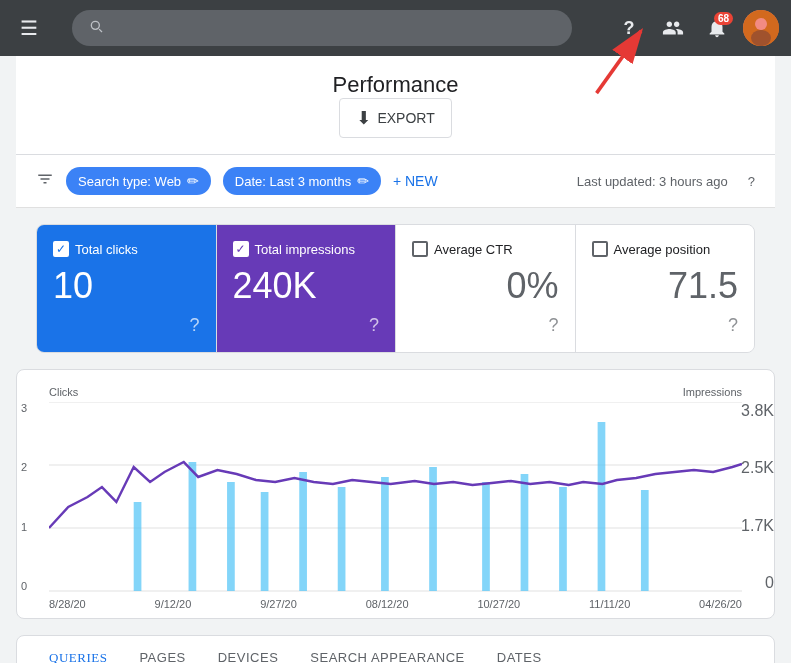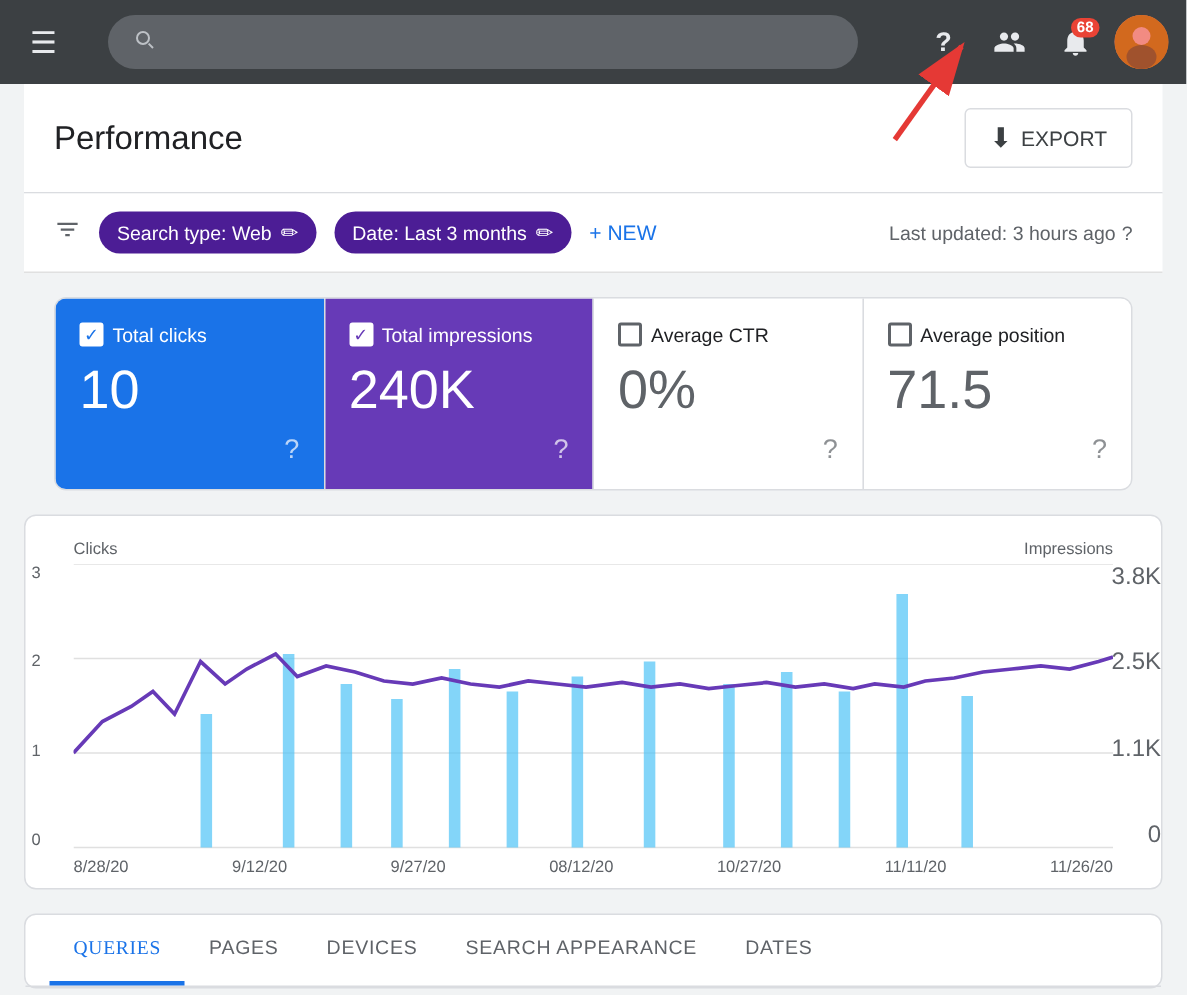--- a/index.html
+++ b/index.html
@@ -80,51 +80,51 @@
     
     .filter-bar {
       display: flex;
       align-items: center;
       padding: 12px 20px;
       gap: 12px;
       border-bottom: 1px solid #e0e0e0;
     }
     .filter-icon { color: #5f6368; font-size: 18px; cursor: pointer; }
     .filter-chip {
-      background: #4c1d95; color: white;
+      background: #3b82f6; color: white;
       border-radius: 16px; padding: 6px 12px;
       font-size: 13px; display: flex; align-items: center; gap: 6px;
       cursor: pointer;
     }
     .chip-edit { font-size: 14px; }
     .new-btn {
       display: flex; align-items: center; gap: 4px;
       color: #1a73e8; font-size: 14px; cursor: pointer; font-weight: 500;
     }
     .last-updated {
       margin-left: auto; color: #5f6368; font-size: 13px;
-      display: flex; align-items: center; gap: 4px;
+      display: flex; align-items: center; gap: 20px;
     }
 
     
     .metrics-row {
       display: flex;
       margin: 16px 20px;
       border: 1px solid #dadce0;
       border-radius: 8px;
       overflow: hidden;
     }
     .metric-card {
       flex: 1; padding: 16px;
       display: flex; flex-direction: column;
       gap: 8px;
     }
     .metric-card.active-blue { background: #1a73e8; color: white; }
     .metric-card.active-purple { background: #673ab7; color: white; }
-    .metric-card.inactive { background: white; }
+    .metric-card.inactive { background: white; text-align: right; }
     .metric-header {
       display: flex; align-items: center; gap: 6px; font-size: 13px;
     }
     .metric-checkbox {
       width: 16px; height: 16px; border: 2px solid currentColor;
       display: flex; align-items: center; justify-content: center;
       font-size: 12px; border-radius: 2px;
     }
     .metric-checkbox.checked-blue { background: white; color: #1a73e8; border-color: white; }
     .metric-checkbox.checked-purple { background: white; color: #673ab7; border-color: white; }
@@ -233,21 +233,21 @@
         <marker id="arrowhead" markerWidth="10" markerHeight="7" refX="9" refY="3.5" orient="auto">
           <polygon points="0 0, 10 3.5, 0 7" fill="#e53935"></polygon>
         </marker>
       </defs>
       <line x1="60" y1="80" x2="110" y2="10" stroke="#e53935" stroke-width="4" marker-end="url(#arrowhead)"></line>
     </svg>
   </div>
 
   <div class="main-content">
 
-    <div class="perf-header content-card" style="border-radius:0; border-left:none; border-right:none; border-top:none; margin-top:0;">
+    <div class="perf-header content-card" style="border-radius:0; border-left:none; border-right:none; border-top:none; margin-top:0;flex-direction:column;">
       <h1 class="perf-title">Performance</h1>
       <button class="export-btn">
         <span class="export-icon">⬇</span>
         <span>EXPORT</span>
       </button>
     </div>
 
     <div class="filter-bar" style="background:white; border-bottom:1px solid #e0e0e0;">
       <div class="filter-icon">
         <svg width="18" height="18" viewBox="0 0 24 24" fill="#5f6368">
@@ -321,21 +321,21 @@
       <div style="position:relative; height:190px;">
         <div class="y-axis-left" style="left:-28px;">
           <span>3</span>
           <span>2</span>
           <span>1</span>
           <span>0</span>
         </div>
         <div class="y-axis-right" style="right:-32px;">
           <span>3.8K</span>
           <span>2.5K</span>
-          <span>1.1K</span>
+          <span>1.7K</span>
           <span>0</span>
         </div>
         <svg width="100%" height="100%" viewBox="0 0 720 190" preserveAspectRatio="none">
 
           <line x1="0" y1="0" x2="720" y2="0" stroke="#e0e0e0" stroke-width="1"></line>
           <line x1="0" y1="63" x2="720" y2="63" stroke="#e0e0e0" stroke-width="1"></line>
           <line x1="0" y1="126" x2="720" y2="126" stroke="#e0e0e0" stroke-width="1"></line>
           <line x1="0" y1="189" x2="720" y2="189" stroke="#e0e0e0" stroke-width="1"></line>
 
           <rect x="88" y="100" width="8" height="89" fill="#4fc3f7" opacity="0.7"></rect>
@@ -355,21 +355,21 @@
           <polyline points="0,126 20,105 40,95 55,85 70,100 88,65 105,80 120,70 140,60 155,75 175,68 195,72 215,78 235,80 255,76 275,80 295,82 315,78 335,80 355,82 380,79 400,82 420,80 440,83 460,81 480,79 500,82 520,80 540,83 555,80 575,82 590,78 610,76 630,72 650,70 670,68 690,70 710,65 720,62" fill="none" stroke="#673ab7" stroke-width="2.5"></polyline>
         </svg>
       </div>
       <div class="x-axis" style="padding:0; margin-top:6px;">
         <span>8/28/20</span>
         <span>9/12/20</span>
         <span>9/27/20</span>
         <span>08/12/20</span>
         <span>10/27/20</span>
         <span>11/11/20</span>
-        <span>11/26/20</span>
+        <span>04/26/20</span>
       </div>
     </div>
 
     <div class="tabs-section">
       <div class="tabs-row">
         <div class="tab-item active">QUERIES</div>
         <div class="tab-item">PAGES</div>
         <div class="tab-item">DEVICES</div>
         <div class="tab-item">SEARCH APPEARANCE</div>
         <div class="tab-item">DATES</div>

